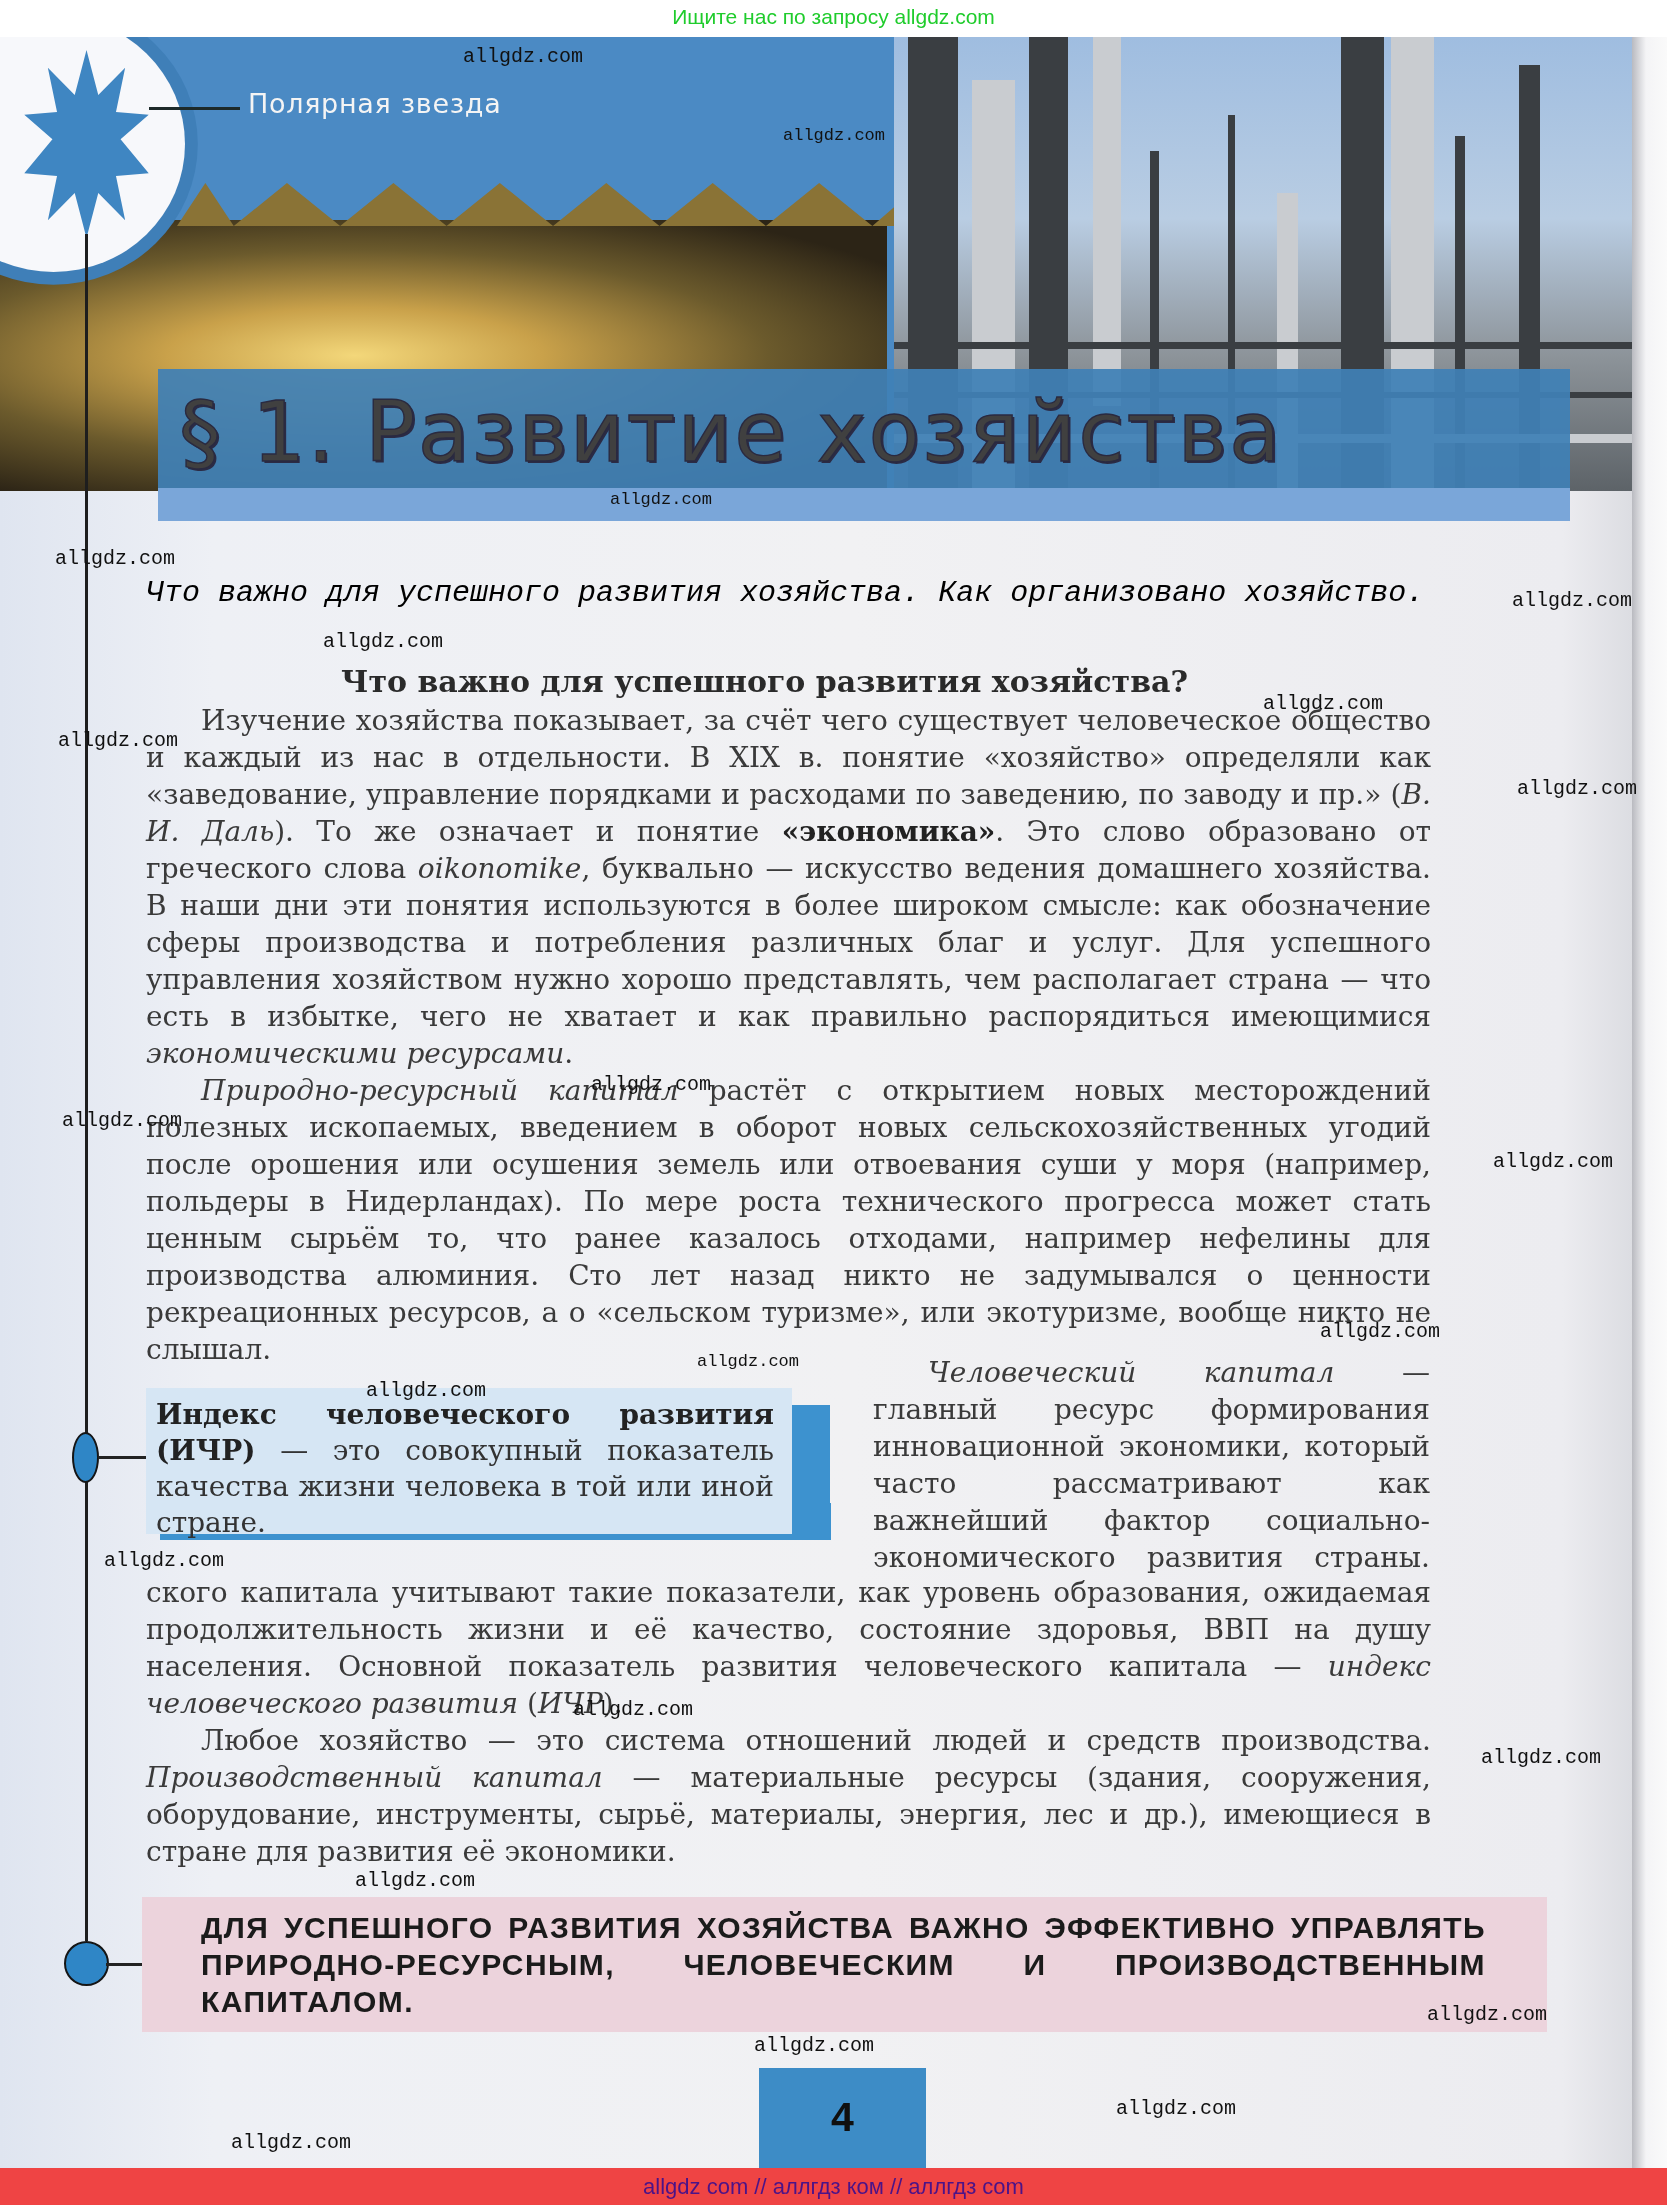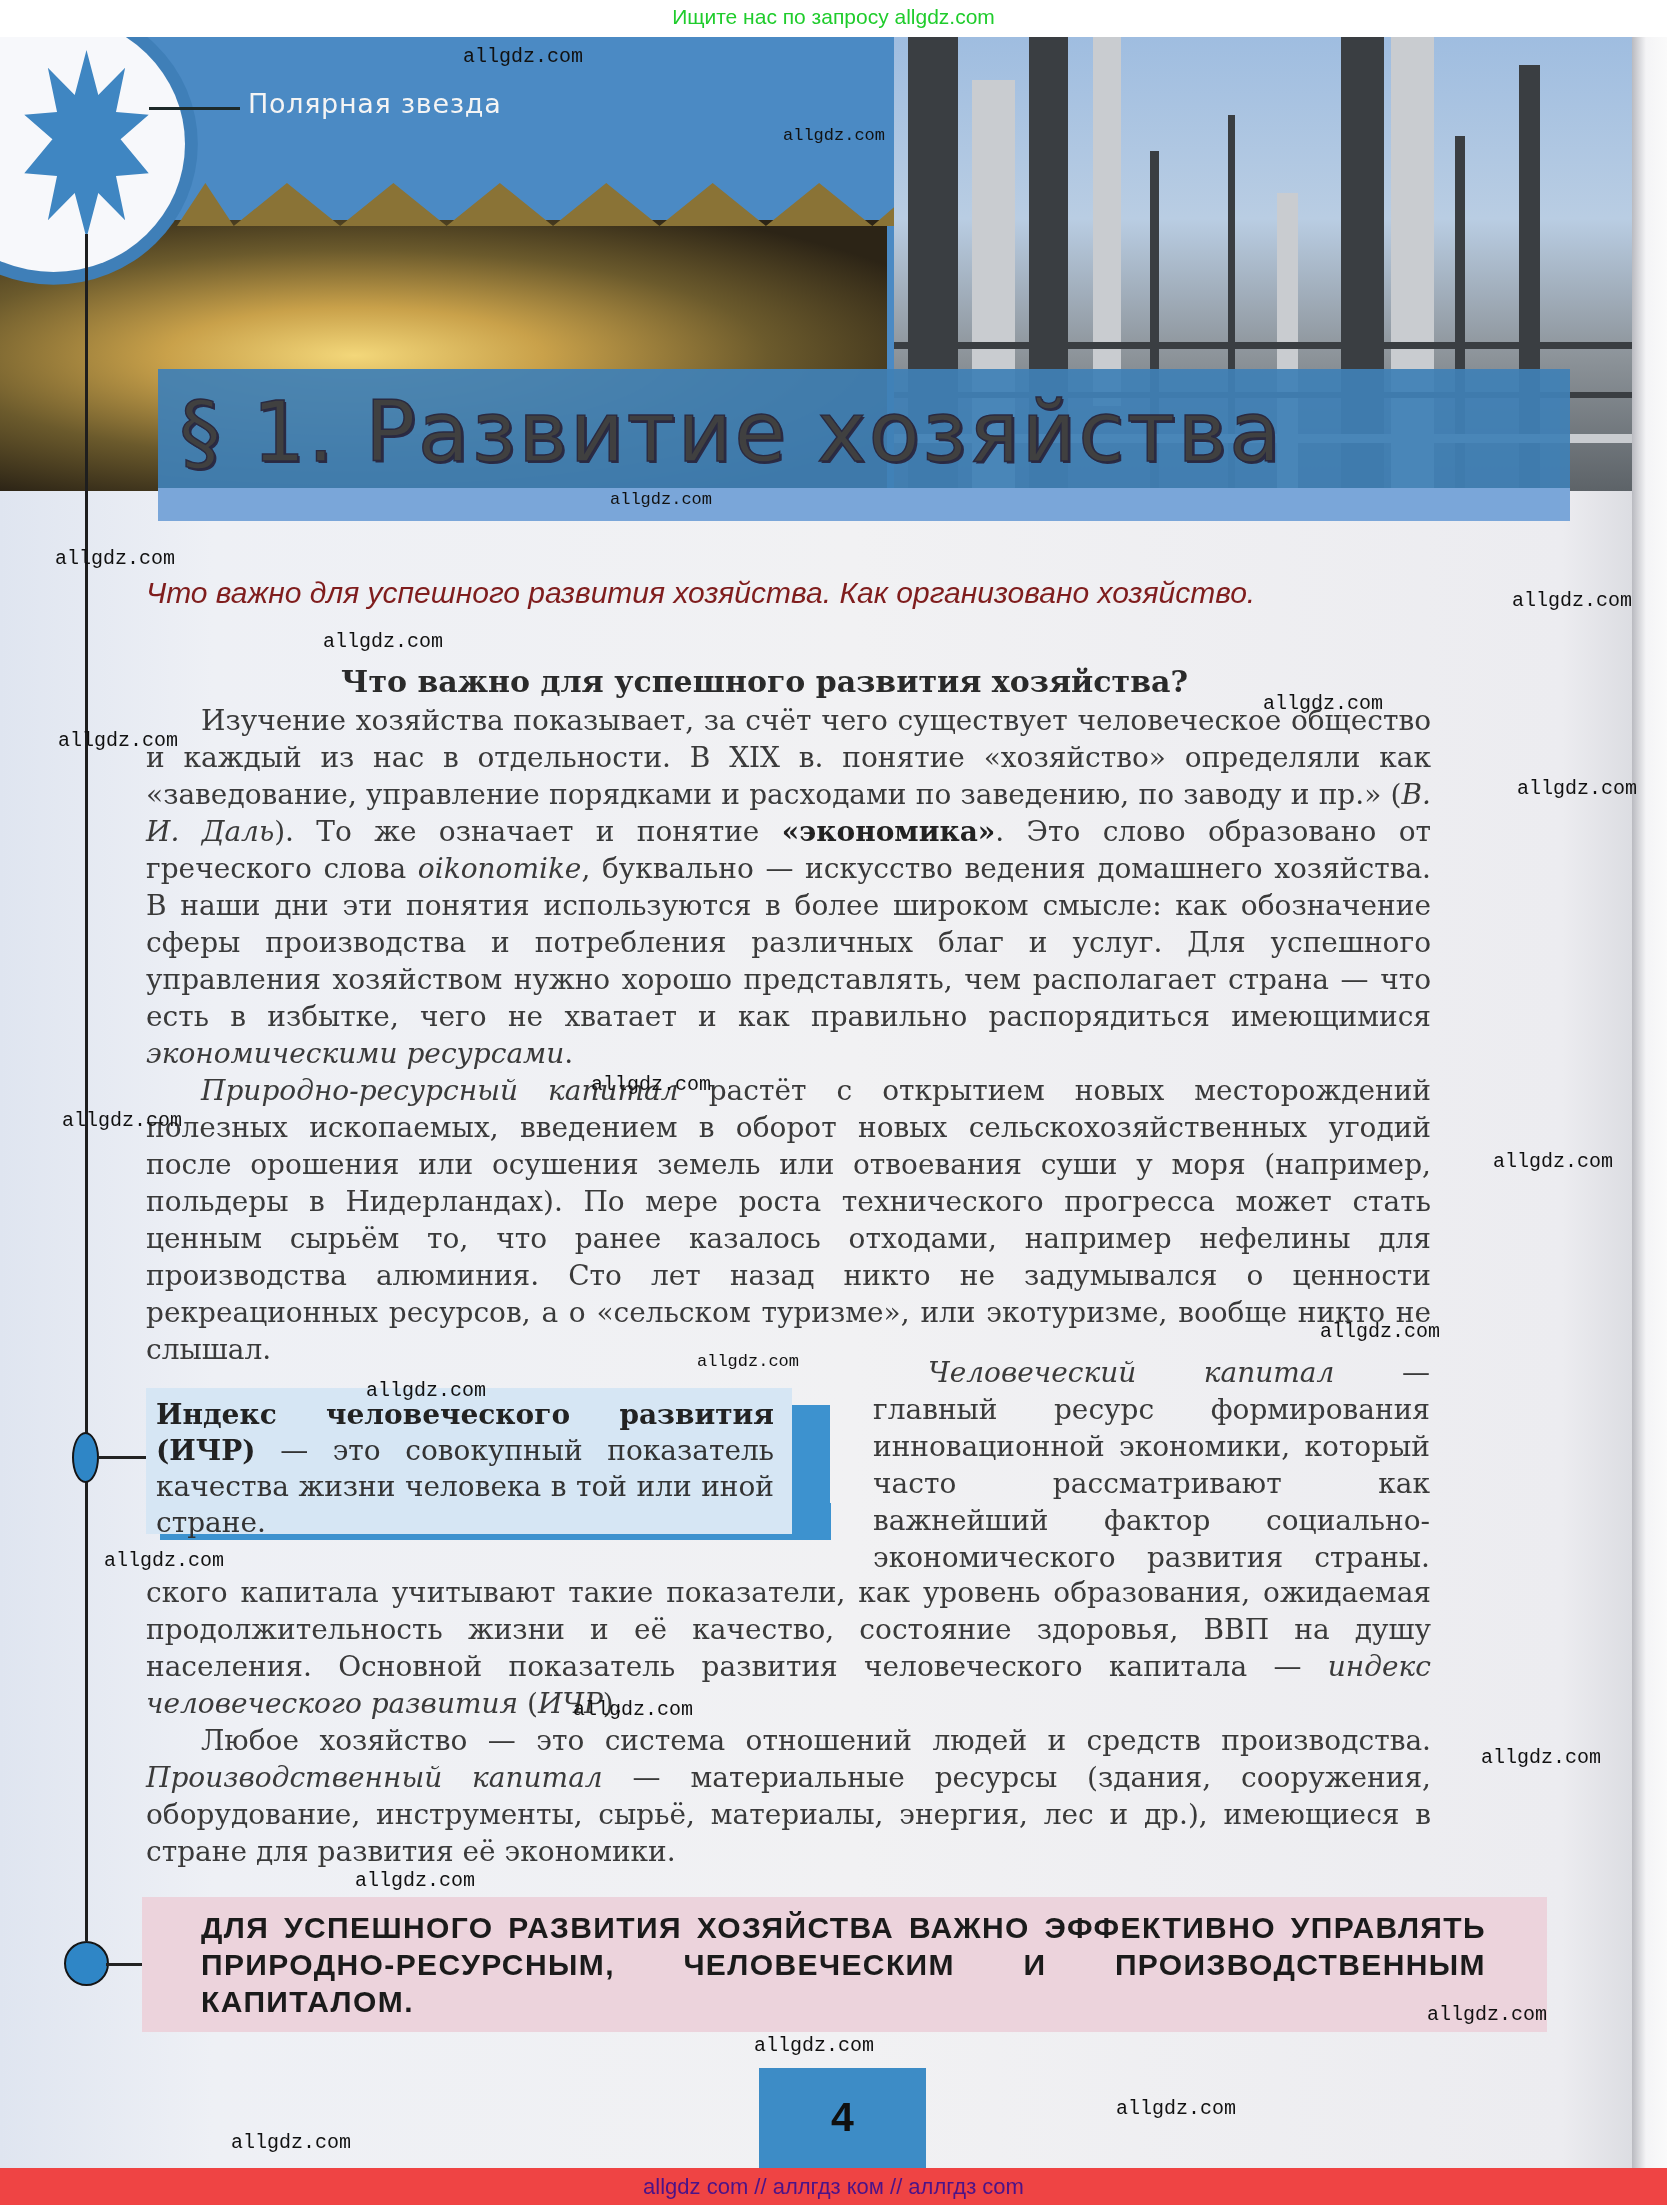--- a/index.html
+++ b/index.html
@@ -25,21 +25,21 @@
   .header-label { position:absolute; left:248px; top:51px; font-family:"DejaVu Sans", sans-serif; font-size:27px; color:#f4f4f4; letter-spacing:0.7px; }
   .title-band { position:absolute; left:158px; top:369px; width:1412px; height:119px; background:rgba(64,128,182,0.93); }
   .title-band2 { position:absolute; left:158px; top:488px; width:1412px; height:33px; background:#7aa6d9; }
   .title { position:absolute; left:179px; top:383px; font-family:"DejaVu Sans", sans-serif; font-size:84px; color:#404040; letter-spacing:2.1px;
            -webkit-text-stroke:1.4px #2a2a40; text-shadow: 2.1px 2.1px 0 #2b2b45; white-space:nowrap; }
   
   .vline { position:absolute; left:85px; top:234px; width:2.8px; height:1707px; background:#1e1e1e; }
   .dot { position:absolute; border:2.8px solid #151515; background:#2f86c6; border-radius:50%; }
   .hook { position:absolute; height:2.8px; background:#232323; }
   
-  .intro { position:absolute; left:146px; top:568px; width:1299px; font-family:Liberation Sans, sans-serif; font-style:italic; font-size:30px; line-height:50px; color:#7f1d1d; text-align:justify; }
+  .intro { position:absolute; left:146px; top:568px; width:1299px; font-family:Liberation Mono, monospace; font-style:italic; font-size:30px; line-height:50px; color:#000000; text-align:justify; }
   .h2 { position:absolute; left:341px; top:664px; font-family:"DejaVu Serif", serif; font-weight:bold; font-size:30px; color:#2a2a2a; }
   .body { position:absolute; font-family:"DejaVu Serif", serif; font-size:28px; line-height:37px; color:#3a3a3a; text-align:justify; }
   .body p { margin:0; text-indent:55px; }
   .body p.noind { text-indent:0; }
   .body i { font-style:italic; }
   .body b { font-weight:bold; color:#222; }
   .def-box { position:absolute; left:146px; top:1388px; width:646px; height:146px; background:#d6e6f4; }
   .def-shadow-r { position:absolute; left:791px; top:1405px; width:39px; height:135px; background:#3d92cf; }
   .def-shadow-b { position:absolute; left:160px; top:1503px; width:671px; height:37px; background:#3d92cf; }
   .def-text { position:absolute; left:156px; top:1397px; width:618px; font-size:28px; line-height:36px; color:#333; text-align:justify; }

